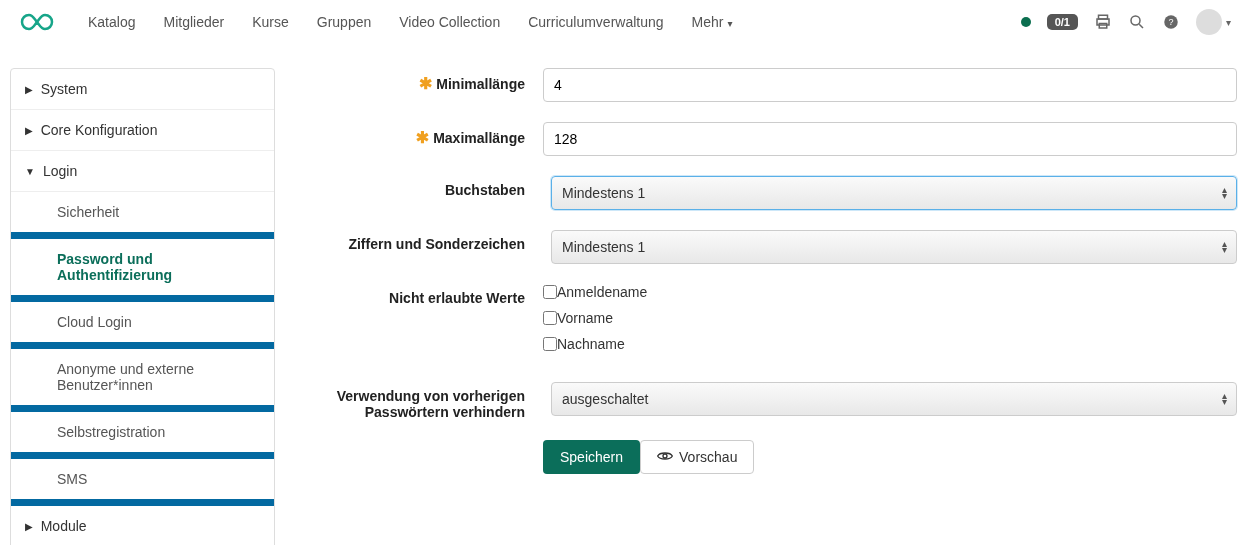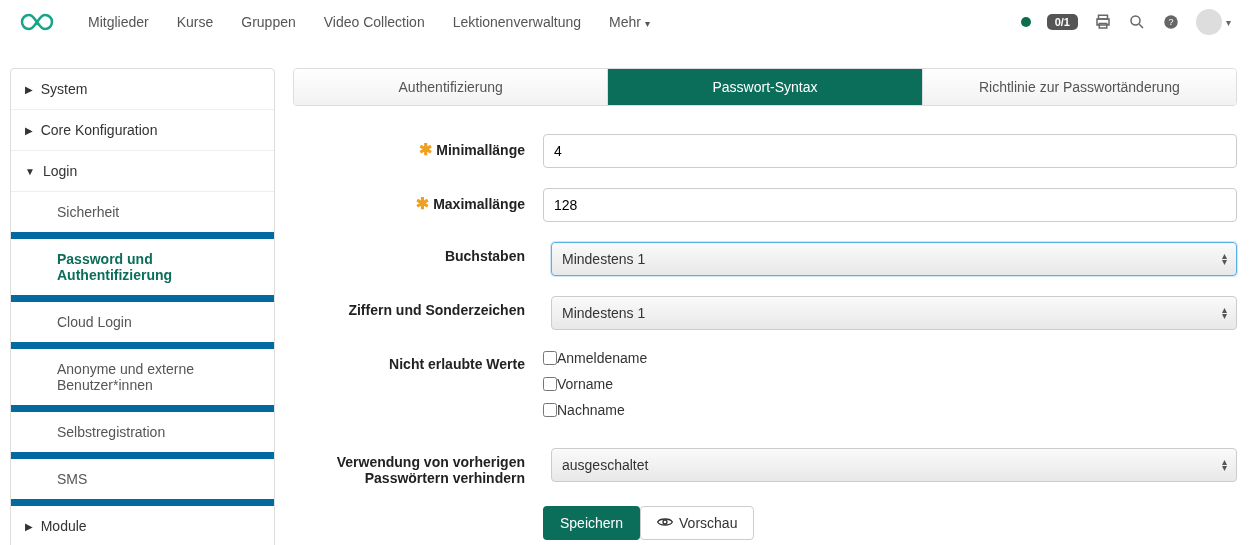--- a/index.html
+++ b/index.html
@@ -57,25 +57,26 @@
 </head>
 <body>
 
 <div class="topnav">
   <span class="logo">
     <svg width="34" height="18" viewBox="0 0 34 18">
         <path d="M9 2 C5 2 2 5 2 9 C2 13 5 16 9 16 C13 16 15 11 17 9 C19 7 21 2 25 2 C29 2 32 5 32 9 C32 13 29 16 25 16 C21 16 19 11 17 9 C15 7 13 2 9 2 Z" fill="none" stroke="#17a589" stroke-width="2.5"></path>
       </svg>
   </span>
   <div class="nav-items">
+    <div class="nav-item">Katalog</div>
     <div class="nav-item">Mitglieder</div>
     <div class="nav-item">Kurse</div>
     <div class="nav-item">Gruppen</div>
     <div class="nav-item">Video Collection</div>
-    <div class="nav-item">Lektionenverwaltung</div>
+    <div class="nav-item">Curriculumverwaltung</div>
     <div class="nav-item"><span>Mehr</span><span class="caret">▾</span></div>
   </div>
   <div class="topnav-right">
     <span class="status-dot"></span>
     <span class="pill">0/1</span>
     <span class="icon-btn">
       <svg width="18" height="18" viewBox="0 0 24 24" fill="none" stroke="#666" stroke-width="2">
           <rect x="6" y="3" width="12" height="5"></rect>
           <rect x="4" y="8" width="16" height="8"></rect>
           <rect x="7" y="14" width="10" height="6"></rect>
@@ -126,25 +127,20 @@
         <span>Module</span>
       </div>
     <div class="side-item">
         <span class="side-caret">▶</span>
         <span>Lebenszyklen</span>
       </div>
 
   </div>
 
   <div class="main">
-    <div class="tabs">
-      <div class="tab">Authentifizierung</div>
-      <div class="tab active">Passwort-Syntax</div>
-      <div class="tab">Richtlinie zur Passwortänderung</div>
-    </div>
 
     <div class="form-row">
       <div class="form-label"><span class="req">✱</span><span>Minimallänge</span></div>
       <div class="form-control-wrap"><input class="text-input" value="4" style=""></div>
     </div>
 
     <div class="form-row">
       <div class="form-label"><span class="req">✱</span><span>Maximallänge</span></div>
       <div class="form-control-wrap"><input class="text-input" value="128" style=""></div>
     </div>

